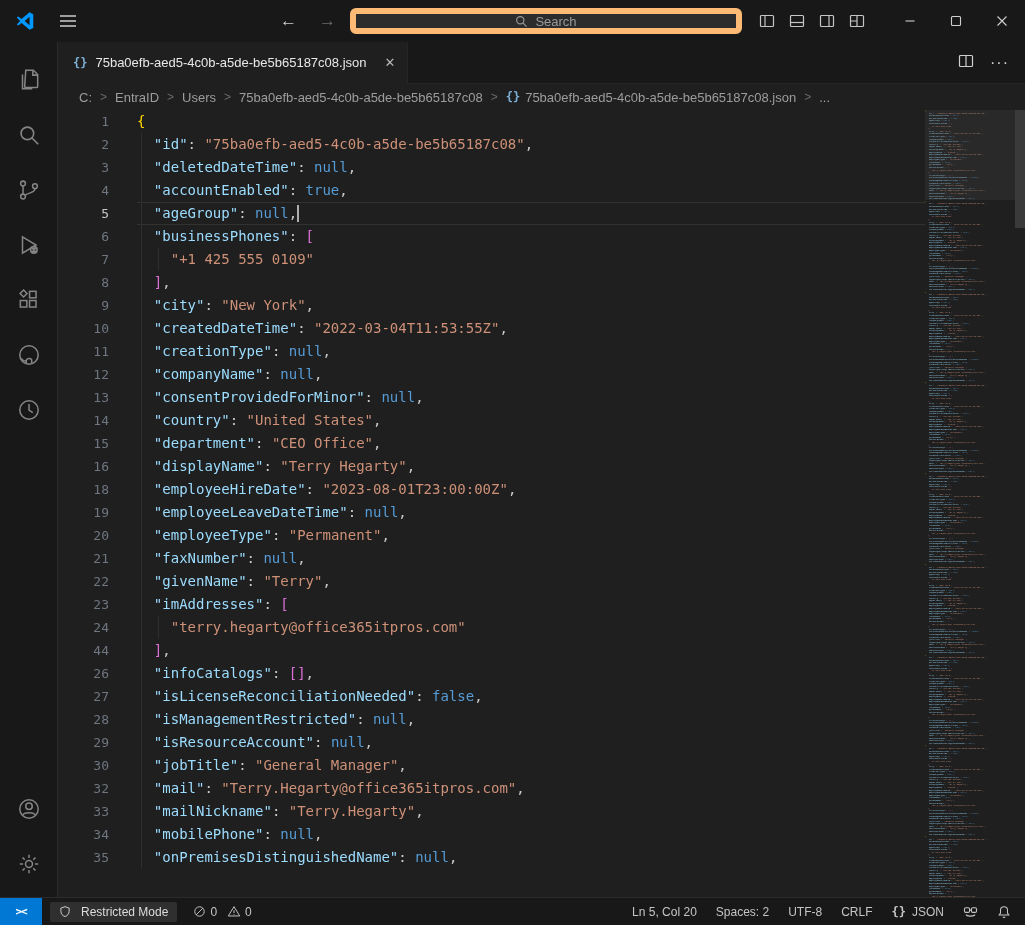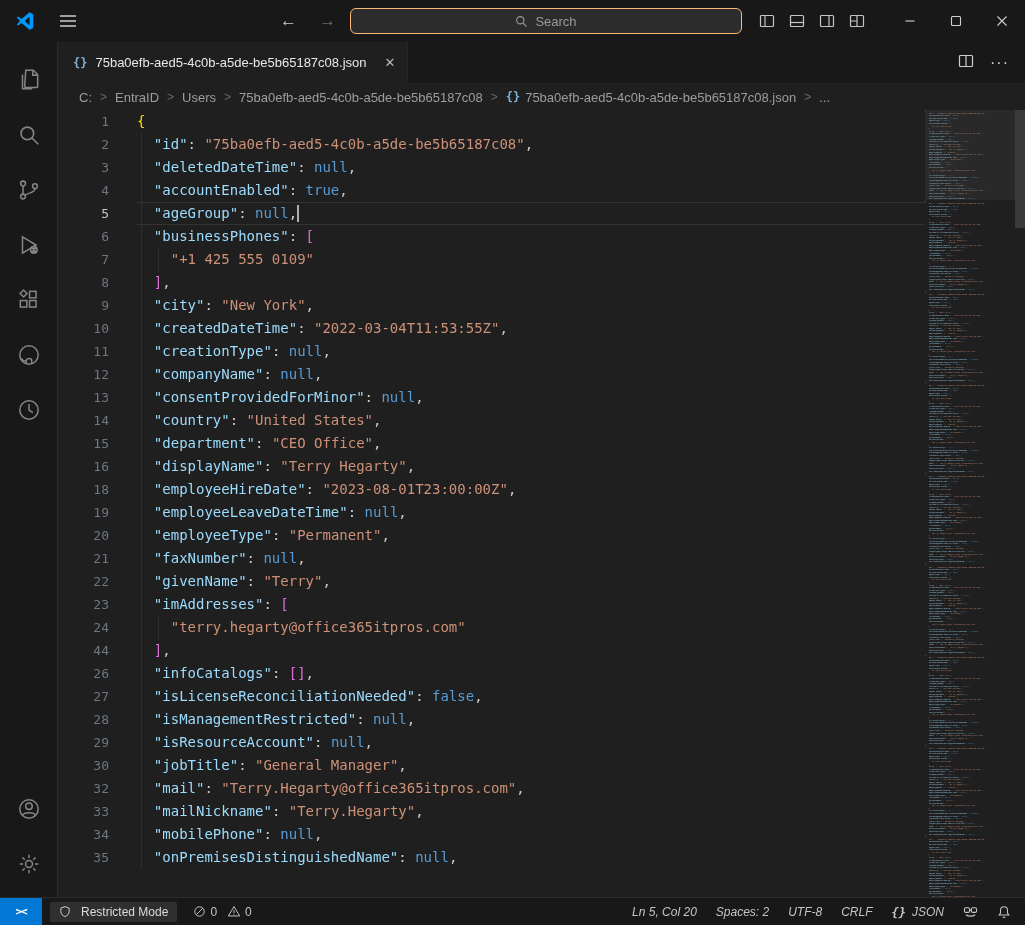--- a/index.html
+++ b/index.html
@@ -8,21 +8,21 @@
 
   
   .titlebar { height:42px; background:var(--chrome-bg,#181818); display:flex; align-items:center; position:relative; }
   .tb-left { display:flex; align-items:center; gap:22px; padding-left:14px; }
   .vscode-logo { width:22px; height:22px; display:flex; }
   .menu-btn { width:20px; height:20px; display:flex; align-items:center; justify-content:center; }
   .nav-arrows { position:absolute; left:280px; display:flex; gap:22px; font-size:17px; }
   .arrow-back { color:#cfcfcf; }
   .arrow-fwd { color:#6b6b6b; }
   .search-box { position:absolute; left:350px; top:8px; width:392px; height:26px; background:#2c2c2c;
-    border:1px solid #fdba74; border-radius:6px; display:flex; align-items:center; justify-content:center;
+    border:6px solid #fdba74; border-radius:6px; display:flex; align-items:center; justify-content:center;
     gap:7px; color:#9a9a9a; font-size:13px; }
   .tb-right { position:absolute; right:0; top:0; height:42px; display:flex; align-items:center; }
   .layout-icons { display:flex; gap:14px; margin-right:22px; }
   .layout-icons svg { display:block; }
   .win-controls { display:flex; height:42px; }
   .win-btn { width:46px; height:42px; display:flex; align-items:center; justify-content:center; }
 
   
   .activitybar { position:absolute; left:0; top:42px; bottom:28px; width:58px; background:var(--chrome-bg,#181818);
     border-right:1px solid #2b2b2b; display:flex; flex-direction:column; align-items:center; padding-top:10px; }
@@ -77,21 +77,21 @@
   
   .statusbar { position:absolute; left:0; right:0; bottom:0; height:28px; background:var(--chrome-bg,#181818);
     border-top:1px solid #2b2b2b; display:flex; align-items:center; font-size:12px; color:#c5c5c5; }
   .remote-btn { width:42px; height:100%; background:var(--accent,#0078d4); color:#ffffff; display:flex;
     align-items:center; justify-content:center; font-family:"DejaVu Sans Mono",monospace; font-size:11px;
     font-weight:bold; letter-spacing:-1px; }
   .restricted { display:flex; align-items:center; gap:10px; background:rgba(255,255,255,0.10); padding:3px 9px;
     border-radius:2px; margin-left:8px; color:#dcdcdc; }
   .problems { display:flex; align-items:center; gap:4px; margin-left:16px; }
   .problems .cnt { margin-right:6px; }
-  .sb-right { margin-left:auto; display:flex; align-items:center; gap:19px; padding-right:14px;font-style:italic; }
+  .sb-right { margin-left:auto; display:flex; align-items:center; gap:19px; padding-right:14px; }
   .lang-item { display:flex; align-items:center; gap:6px; }
   .sb-icon { display:flex; align-items:center; }
 </style>
 </head>
 <body>
 
 <div class="titlebar">
   <div class="tb-left">
     <span class="vscode-logo">
       <svg width="22" height="22" viewBox="0 0 24 24">

